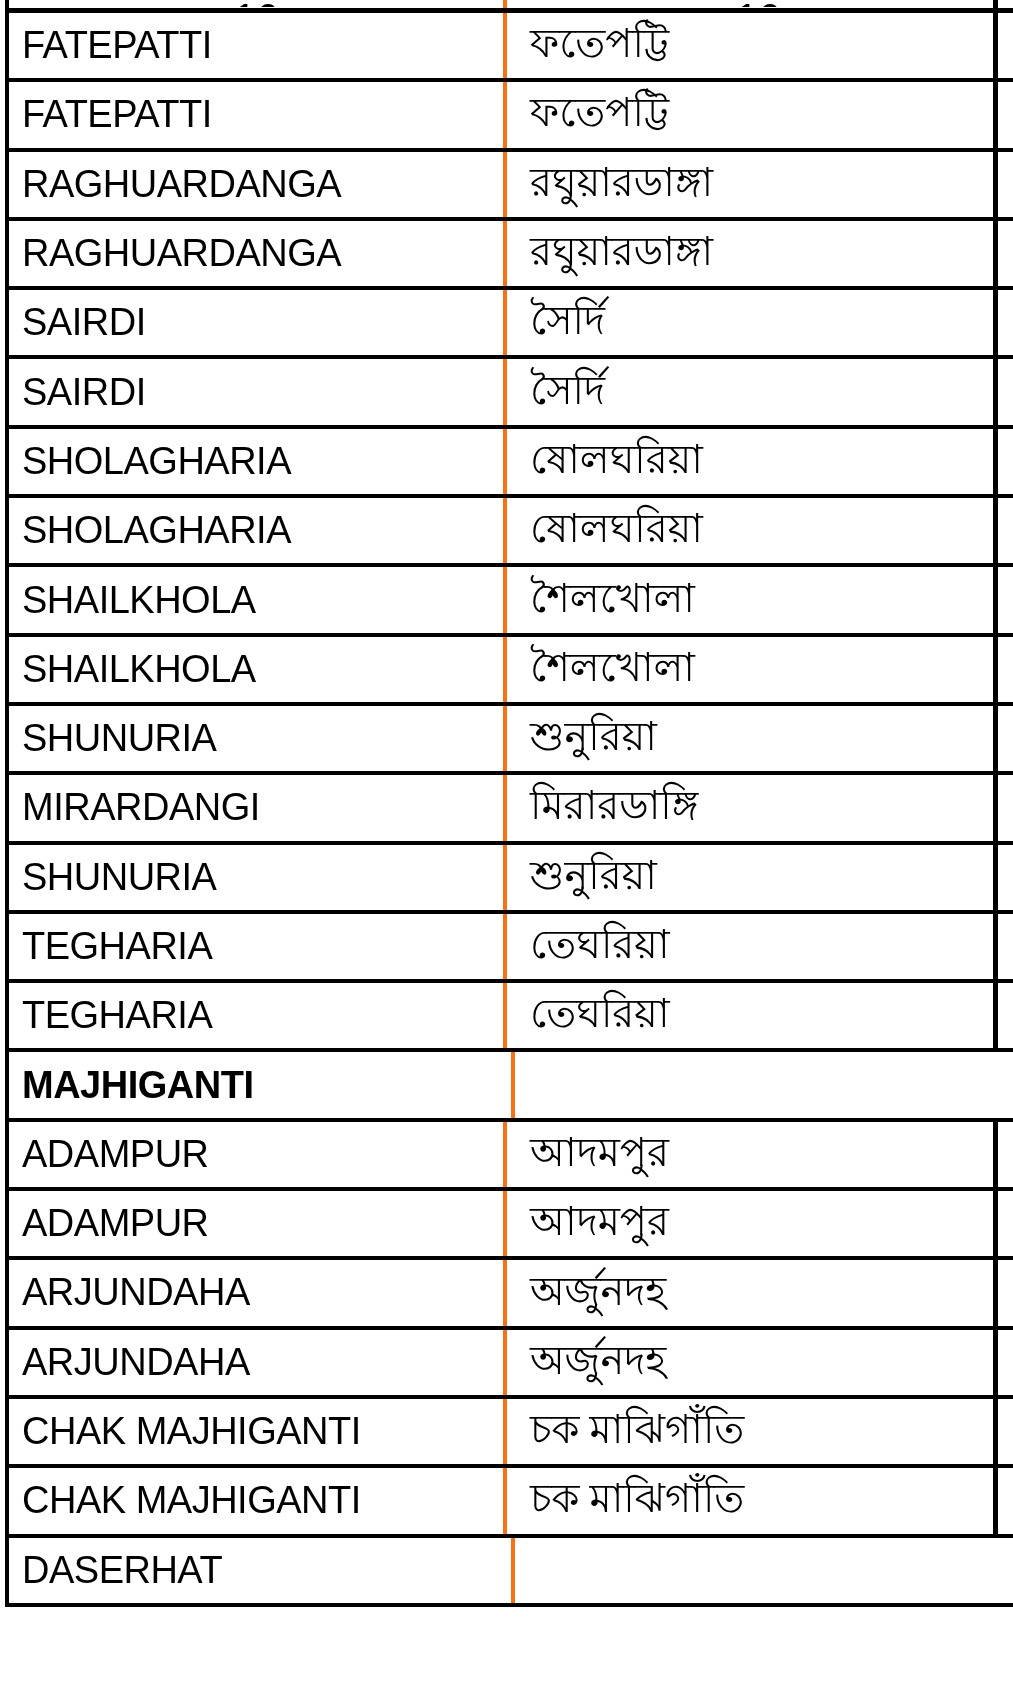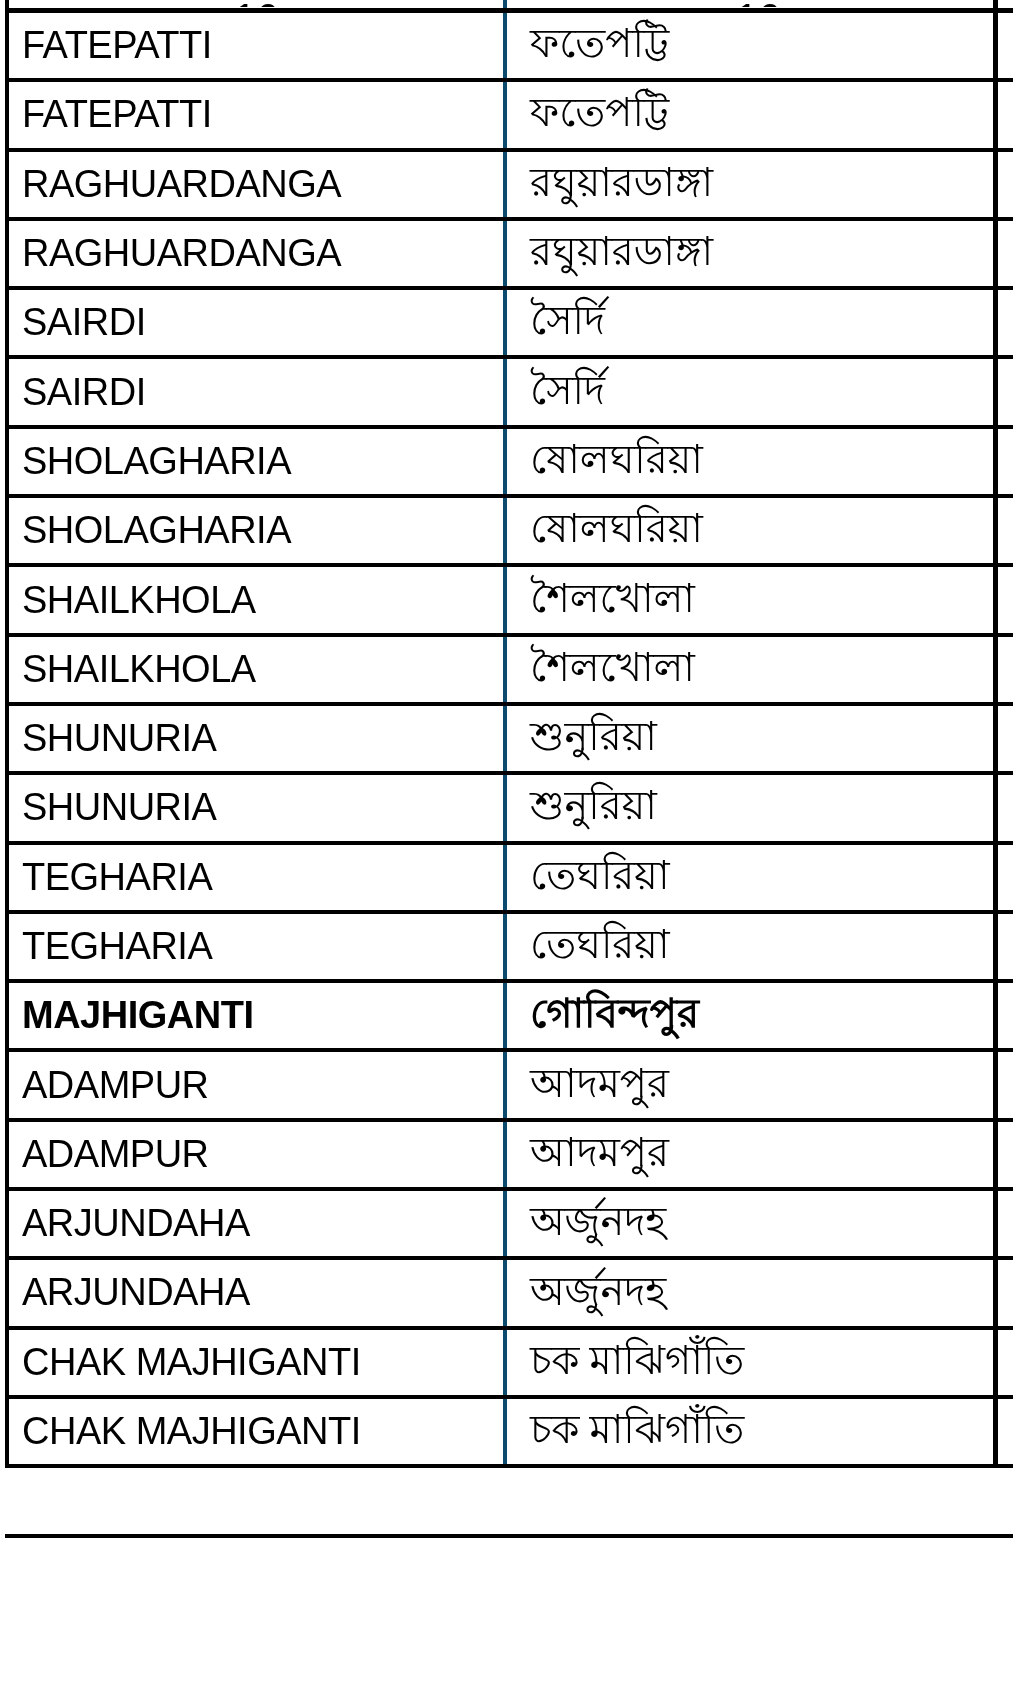--- a/index.html
+++ b/index.html
@@ -25,21 +25,21 @@
     border-bottom: 4px solid #000;
   }
   .trow.cutoff {
     height: 13px;
     border-bottom: 5px solid #000;
   }
   .c1 {
     width: 510px;
     box-sizing: border-box;
     border-left: 4px solid #000;
-    border-right: 4px solid #0c4a6e;
+    border-right: 4px solid #f97316;
     display: flex;
     align-items: center;
     padding-left: 13px;
     overflow: hidden;
   }
   .c2 {
     width: 483px;
     box-sizing: border-box;
     border-right: 5px solid #000;
     display: flex;
@@ -213,20 +213,29 @@
   <div class="trow">
     <div class="c1">
       <span class="en-name">SHUNURIA</span>
     </div>
     <div class="c2">
       <span class="bn-name">শুনুরিয়া</span>
     </div>
     <div class="c3"></div>
   </div>
 
+  <div class="trow">
+    <div class="c1">
+      <span class="en-name">MIRARDANGI</span>
+    </div>
+    <div class="c2">
+      <span class="bn-name">মিরারডাঙ্গি</span>
+    </div>
+    <div class="c3"></div>
+  </div>
 
   <div class="trow">
     <div class="c1">
       <span class="en-name">SHUNURIA</span>
     </div>
     <div class="c2">
       <span class="bn-name">শুনুরিয়া</span>
     </div>
     <div class="c3"></div>
   </div>
@@ -248,23 +257,20 @@
     <div class="c2">
       <span class="bn-name">তেঘরিয়া</span>
     </div>
     <div class="c3"></div>
   </div>
 
   <div class="trow bold">
     <div class="c1">
       <span class="en-name">MAJHIGANTI</span>
     </div>
-    <div class="c2">
-      <span class="bn-name">গোবিন্দপুর</span>
-    </div>
     <div class="c3"></div>
   </div>
 
   <div class="trow">
     <div class="c1">
       <span class="en-name">ADAMPUR</span>
     </div>
     <div class="c2">
       <span class="bn-name">আদমপুর</span>
     </div>
@@ -315,17 +321,20 @@
     <div class="c1">
       <span class="en-name">CHAK MAJHIGANTI</span>
     </div>
     <div class="c2">
       <span class="bn-name">চক মাঝিগাঁতি</span>
     </div>
     <div class="c3"></div>
   </div>
 
   <div class="trow">
+    <div class="c1">
+      <span class="en-name">DASERHAT</span>
+    </div>
     <div class="c3"></div>
   </div>
 </div>
   </div>
 </div>
 
 </body></html>

